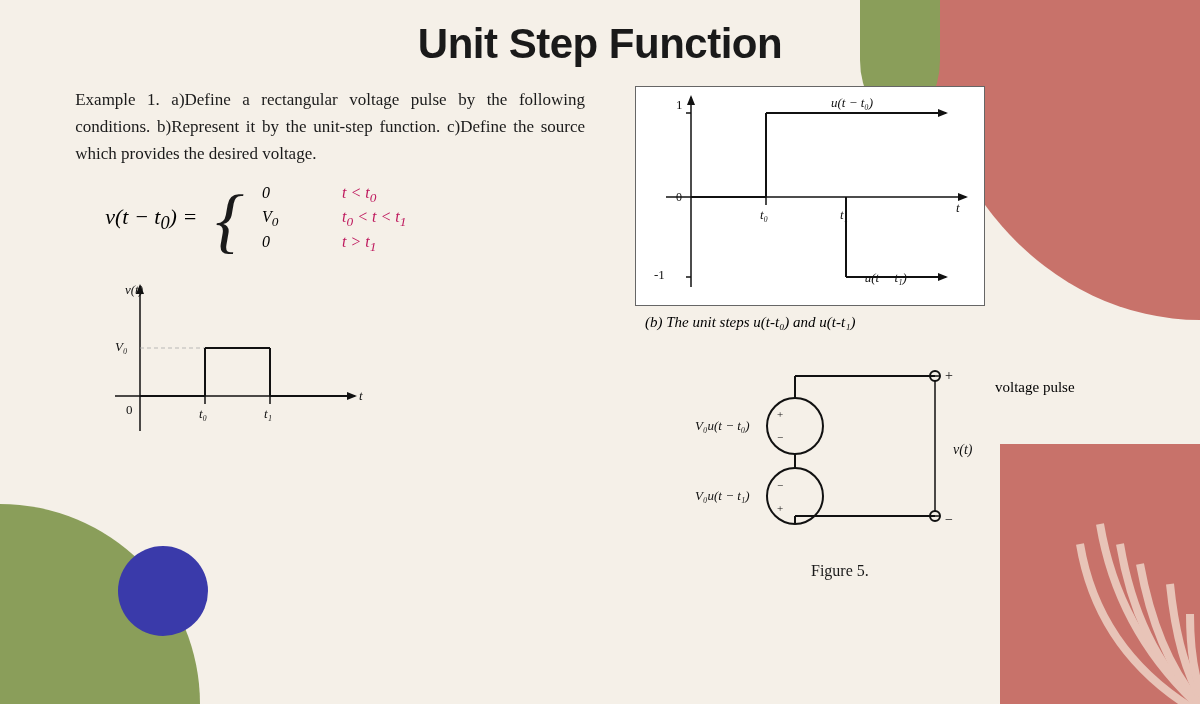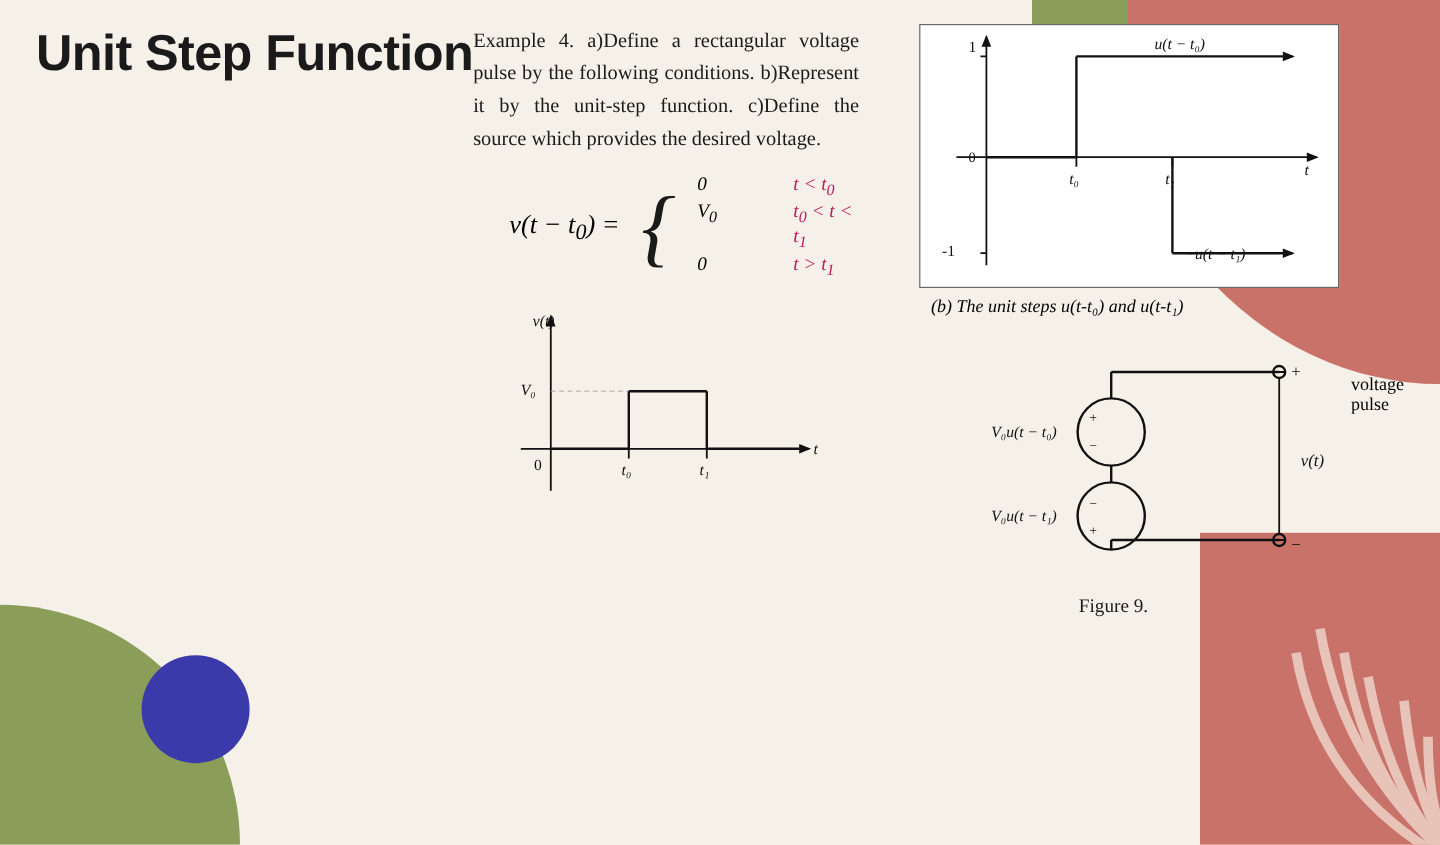--- a/index.html
+++ b/index.html
@@ -79,22 +79,23 @@
       background-color: #8a9e5a;
       border-radius: 0 0 50% 50%;
       z-index: 0;
     }
 
     .main-content {
       position: relative;
       z-index: 5;
       padding: 20px 30px;
       display: flex;
-      flex-direction: row;
+      flex-direction: column;
       height: 100%;
+      align-items: center;
     }
 
     
     .title {
       font-size: 42px;
       font-weight: 900;
       font-family: 'Arial Black', Arial, sans-serif;
       color: #1a1a1a;
       margin-bottom: 18px;
       letter-spacing: -0.5px;
@@ -252,21 +253,21 @@
 <div class="blue-circle"></div>
 
 <div class="main-content">
 
   <h1 class="title">Unit Step Function</h1>
 
   <div class="content-row">
 
     <div class="left-column">
 
-      <p class="example-text">Example 4. a)Define a rectangular voltage pulse by the following conditions. b)Represent it by the unit-step function. c)Define the source which provides the desired voltage.</p>
+      <p class="example-text">Example 1. a)Define a rectangular voltage pulse by the following conditions. b)Represent it by the unit-step function. c)Define the source which provides the desired voltage.</p>
 
       <div class="equation-block">
         <span class="eq-lhs">
           <i>v</i>(<i>t</i> − <i>t</i><sub>0</sub>) =
         </span>
         <span class="brace">{</span>
         <div class="eq-rhs">
           <div class="row">
             <span class="val">0</span>
             <span class="cond"><i>t</i> &lt; <i>t</i><sub>0</sub></span>
@@ -413,16 +414,16 @@
           </svg>
         </div>
         <div style="max-width: 300px; margin-top: 8px;">
           <p class="circuit-label">
             <br>
             <span>voltage pulse</span>
           </p>
         </div>
       </div>
 
-      <p class="figure-caption" style="margin-top: 12px; margin-left: -60px;">Figure 9.</p>
+      <p class="figure-caption" style="margin-top: 12px; margin-left: -60px;">Figure 5.</p>
     </div>
   </div>
 </div>
 
 </body></html>

